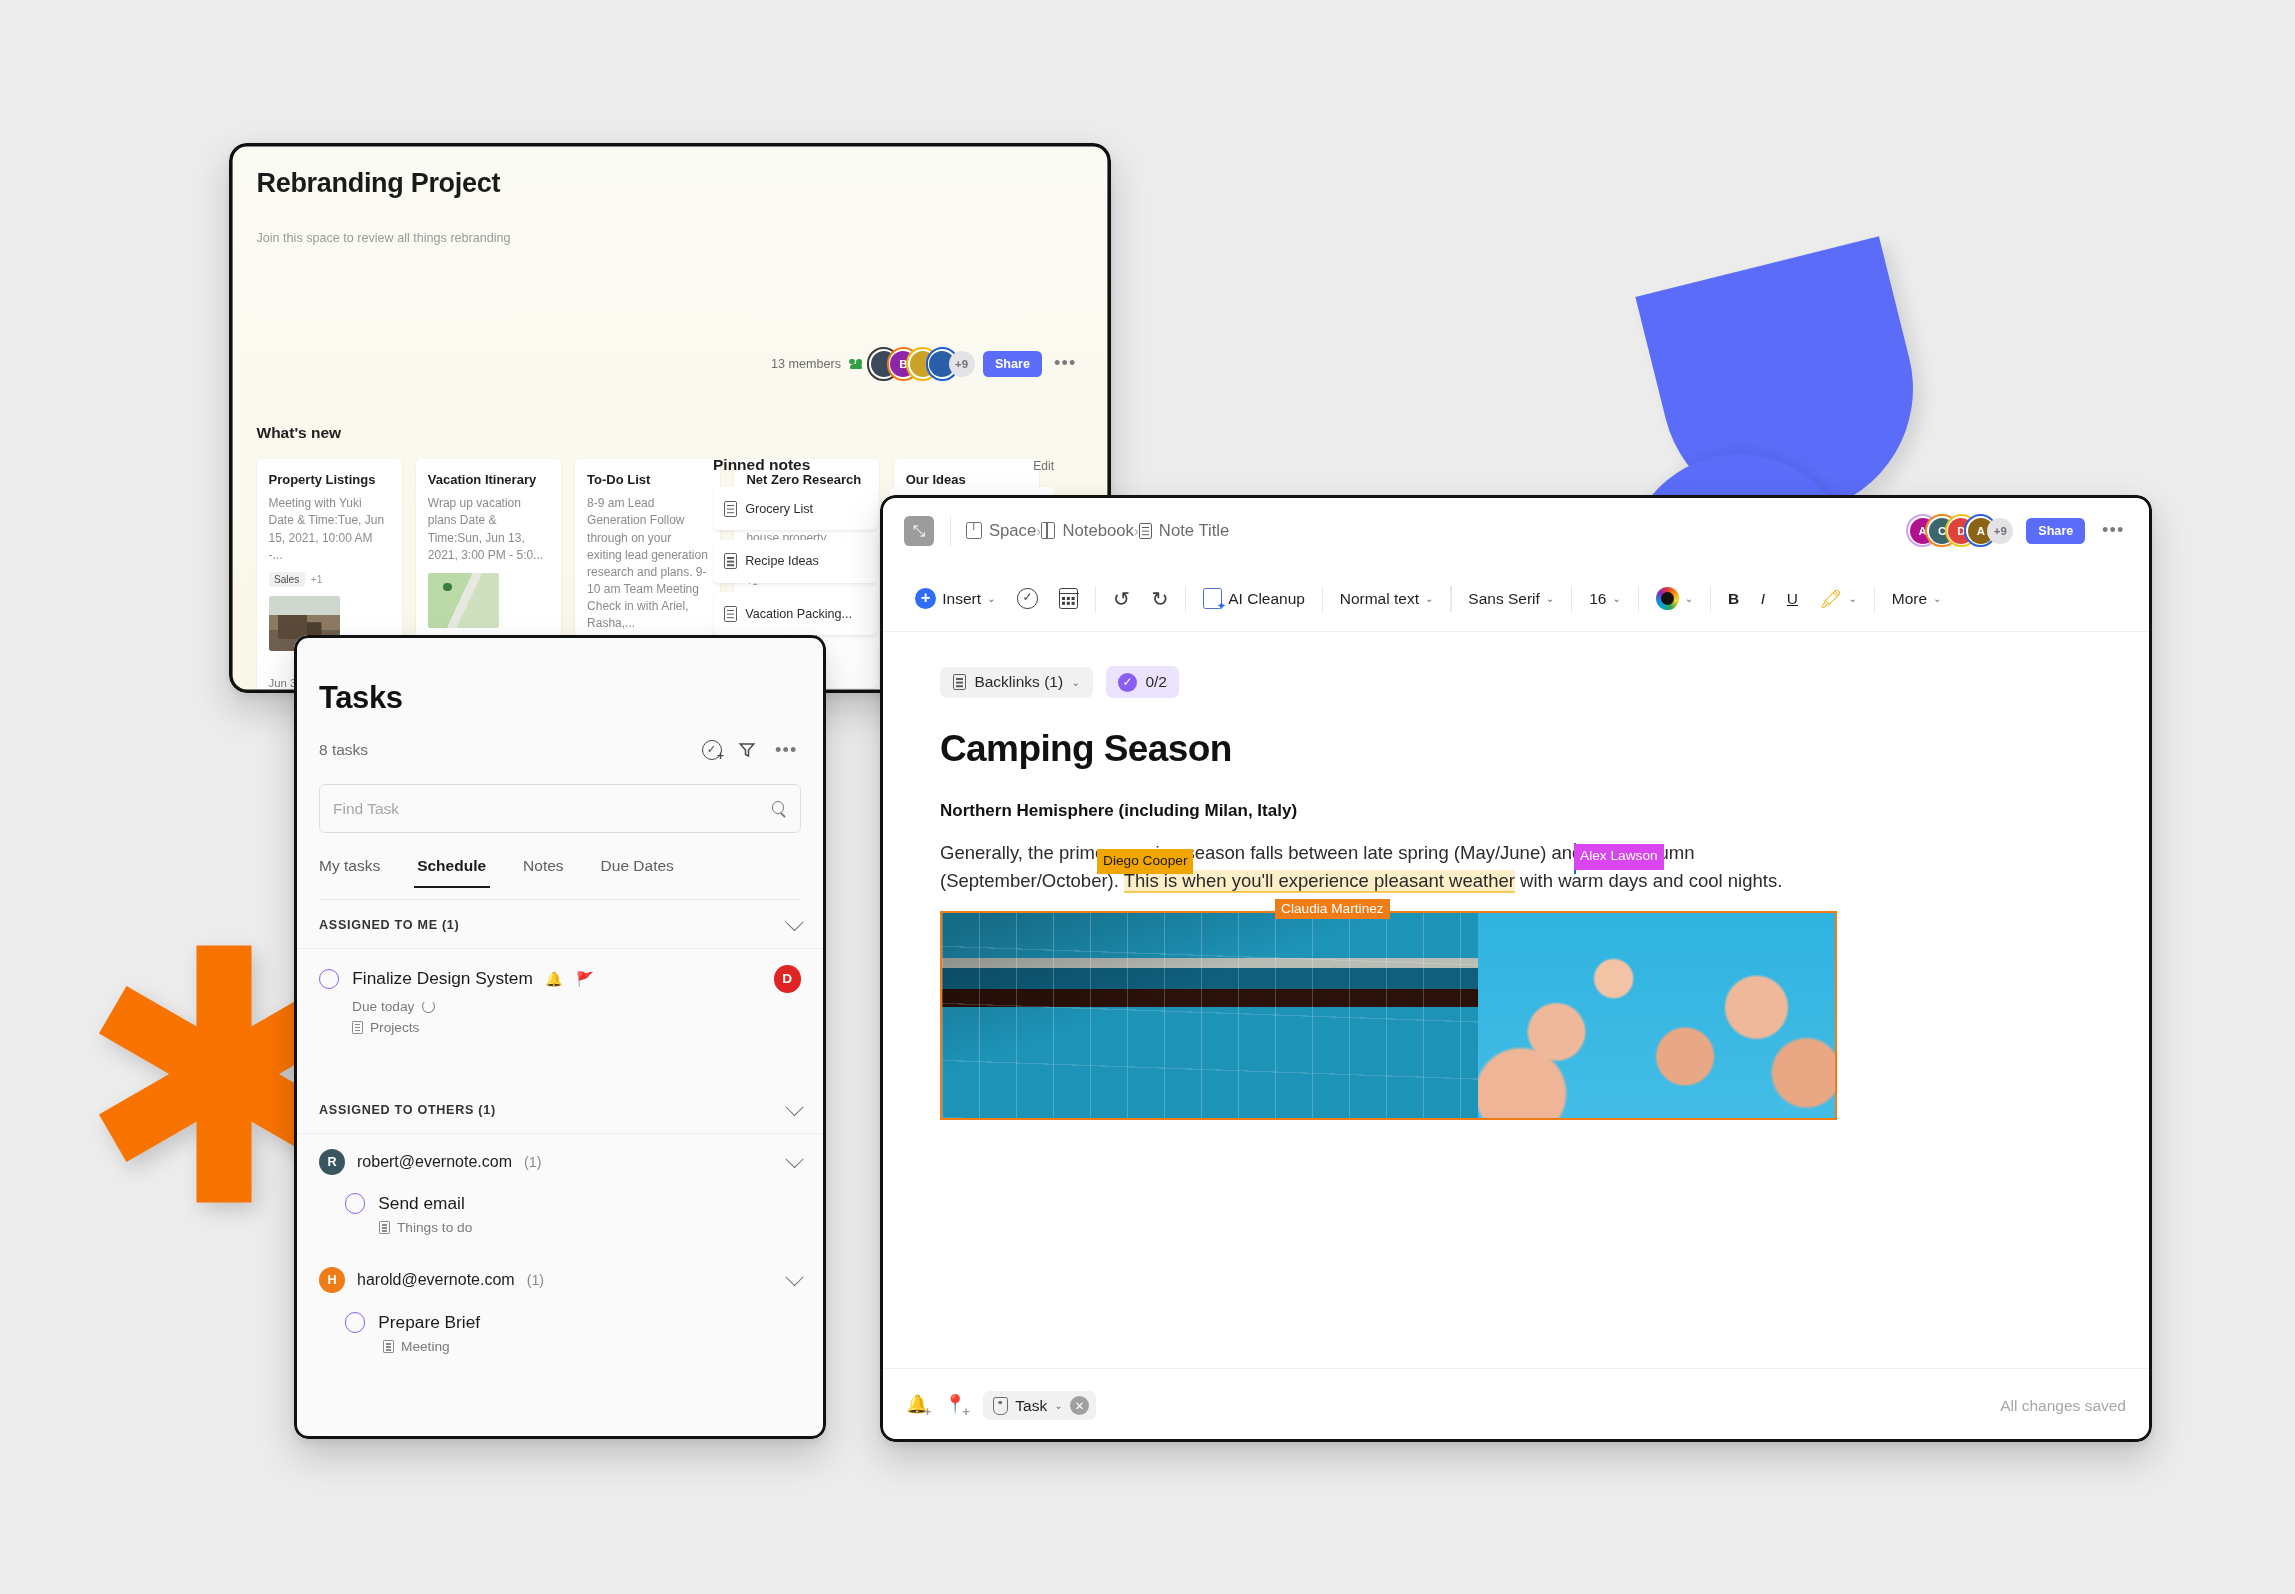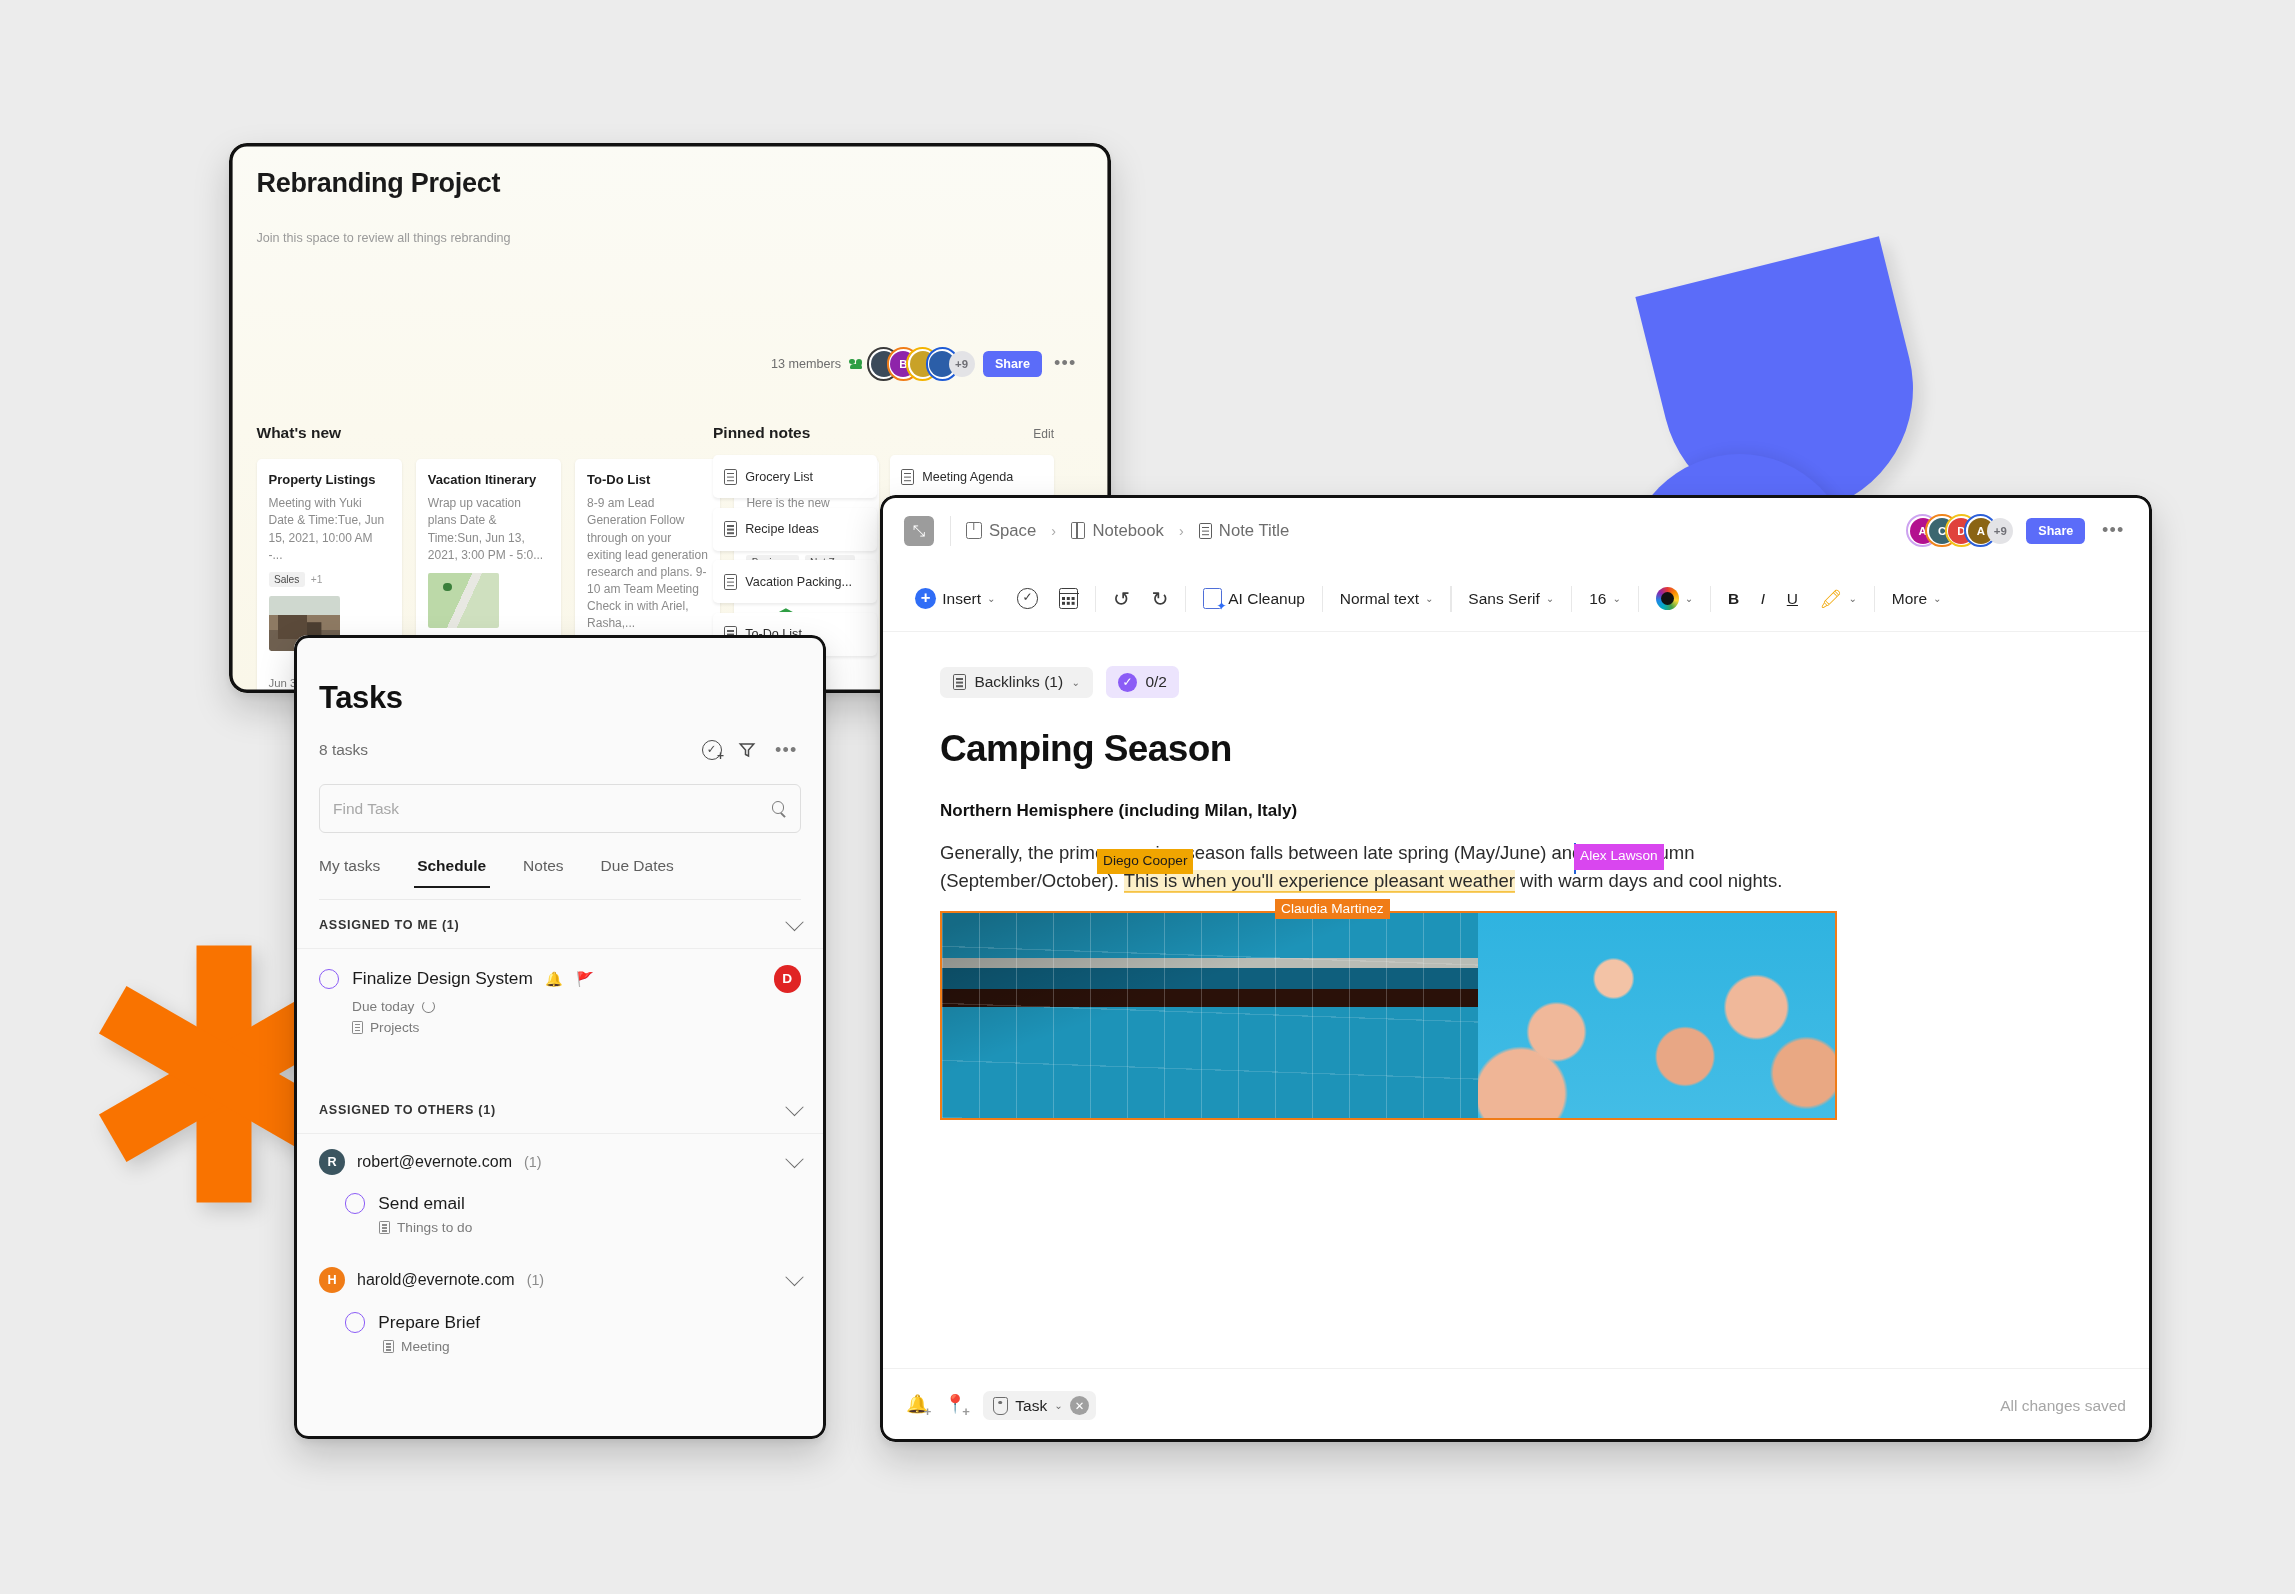--- a/index.html
+++ b/index.html
@@ -157,21 +157,21 @@
     content:""; position:absolute; left:12%; top:22%; width:76%; height:58%;
     border: 4.8px solid #2f9e44;
     clip-path: polygon(0 42%, 50% 0, 100% 42%, 100% 100%, 0 100%);
   }
   .thumb-netzero::after{
     content:""; position:absolute; left:10%; bottom:6%; width:80%; height:4.8px; background:#2f9e44;
   }
 
   
   .pinned-wrap { position: absolute; left: 484px; top: 281px; width: 341px; }
-  .pinned-head { display: flex; justify-content: space-between; align-items: baseline; }
+  .pinned-head { display: flex; justify-content: space-between; align-items: baseline; margin-top: 32px; }
   .pinned-head .ph-t { font-size: 15.5px; font-weight: 700; color: #1e1e1e; }
   .pinned-head .ph-e { font-size: 12px; color: #6f6f6f; cursor: pointer; }
   .pin-grid {
     margin-top: 13px; display: grid;
     grid-template-columns: 1fr 1fr; gap: 9.6px 13px;
   }
   .pin {
     background: #fff; border-radius: 4.8px; height: 43px;
     box-shadow: 0 1.2px 3px rgba(0,0,0,.07);
     display: flex; align-items: center; gap: 8.4px; padding: 0 10.8px;
@@ -283,21 +283,21 @@
   .ne-top {
     position: absolute; left: 0; right: 0; top: 0; height: 71px;
     display: flex; align-items: center; padding: 0 24px; gap: 15.5px;
   }
   .collapse-btn {
     width: 30px; height: 30px; border-radius: 5.4px; background: #9c9c9c;
     display:flex; align-items:center; justify-content:center; color:#fff; font-size:15.5px;
     border:none; cursor:pointer; font-family: inherit;
   }
   .vrule { width: 1.2px; height: 30px; background: #e6e6e6; }
-  .crumbs { display: flex; align-items: center; gap: 15px; font-size: 16.7px; color: #6d6d6d; }
+  .crumbs { display: flex; align-items: center; gap: 0; font-size: 16.7px; color: #6d6d6d; }
   .crumbs .sep { color: #a8a8a8; font-size: 14.3px; }
   .crumb { display: flex; align-items: center; gap: 7.2px; cursor: pointer; }
   .cube { width: 15.5px; height: 16.7px; border: 1.5px solid #6d6d6d; border-radius: 2.4px; transform: rotate(0deg); position: relative; }
   .cube::after { content:""; position:absolute; left:50%; top:0; width:1.5px; height:7.2px; background:#6d6d6d; transform:translateX(-50%); }
   .nbk { width: 14.3px; height: 16.7px; border: 1.5px solid #6d6d6d; border-radius: 1.8px; position: relative; }
   .nbk::after { content:""; position:absolute; left:4.2px; top:-1.5px; bottom:-1.5px; width:1.5px; background:#6d6d6d; }
 
   .ne-right { margin-left: auto; display: flex; align-items: center; gap: 13px; }
 
   .ne-toolbar {

